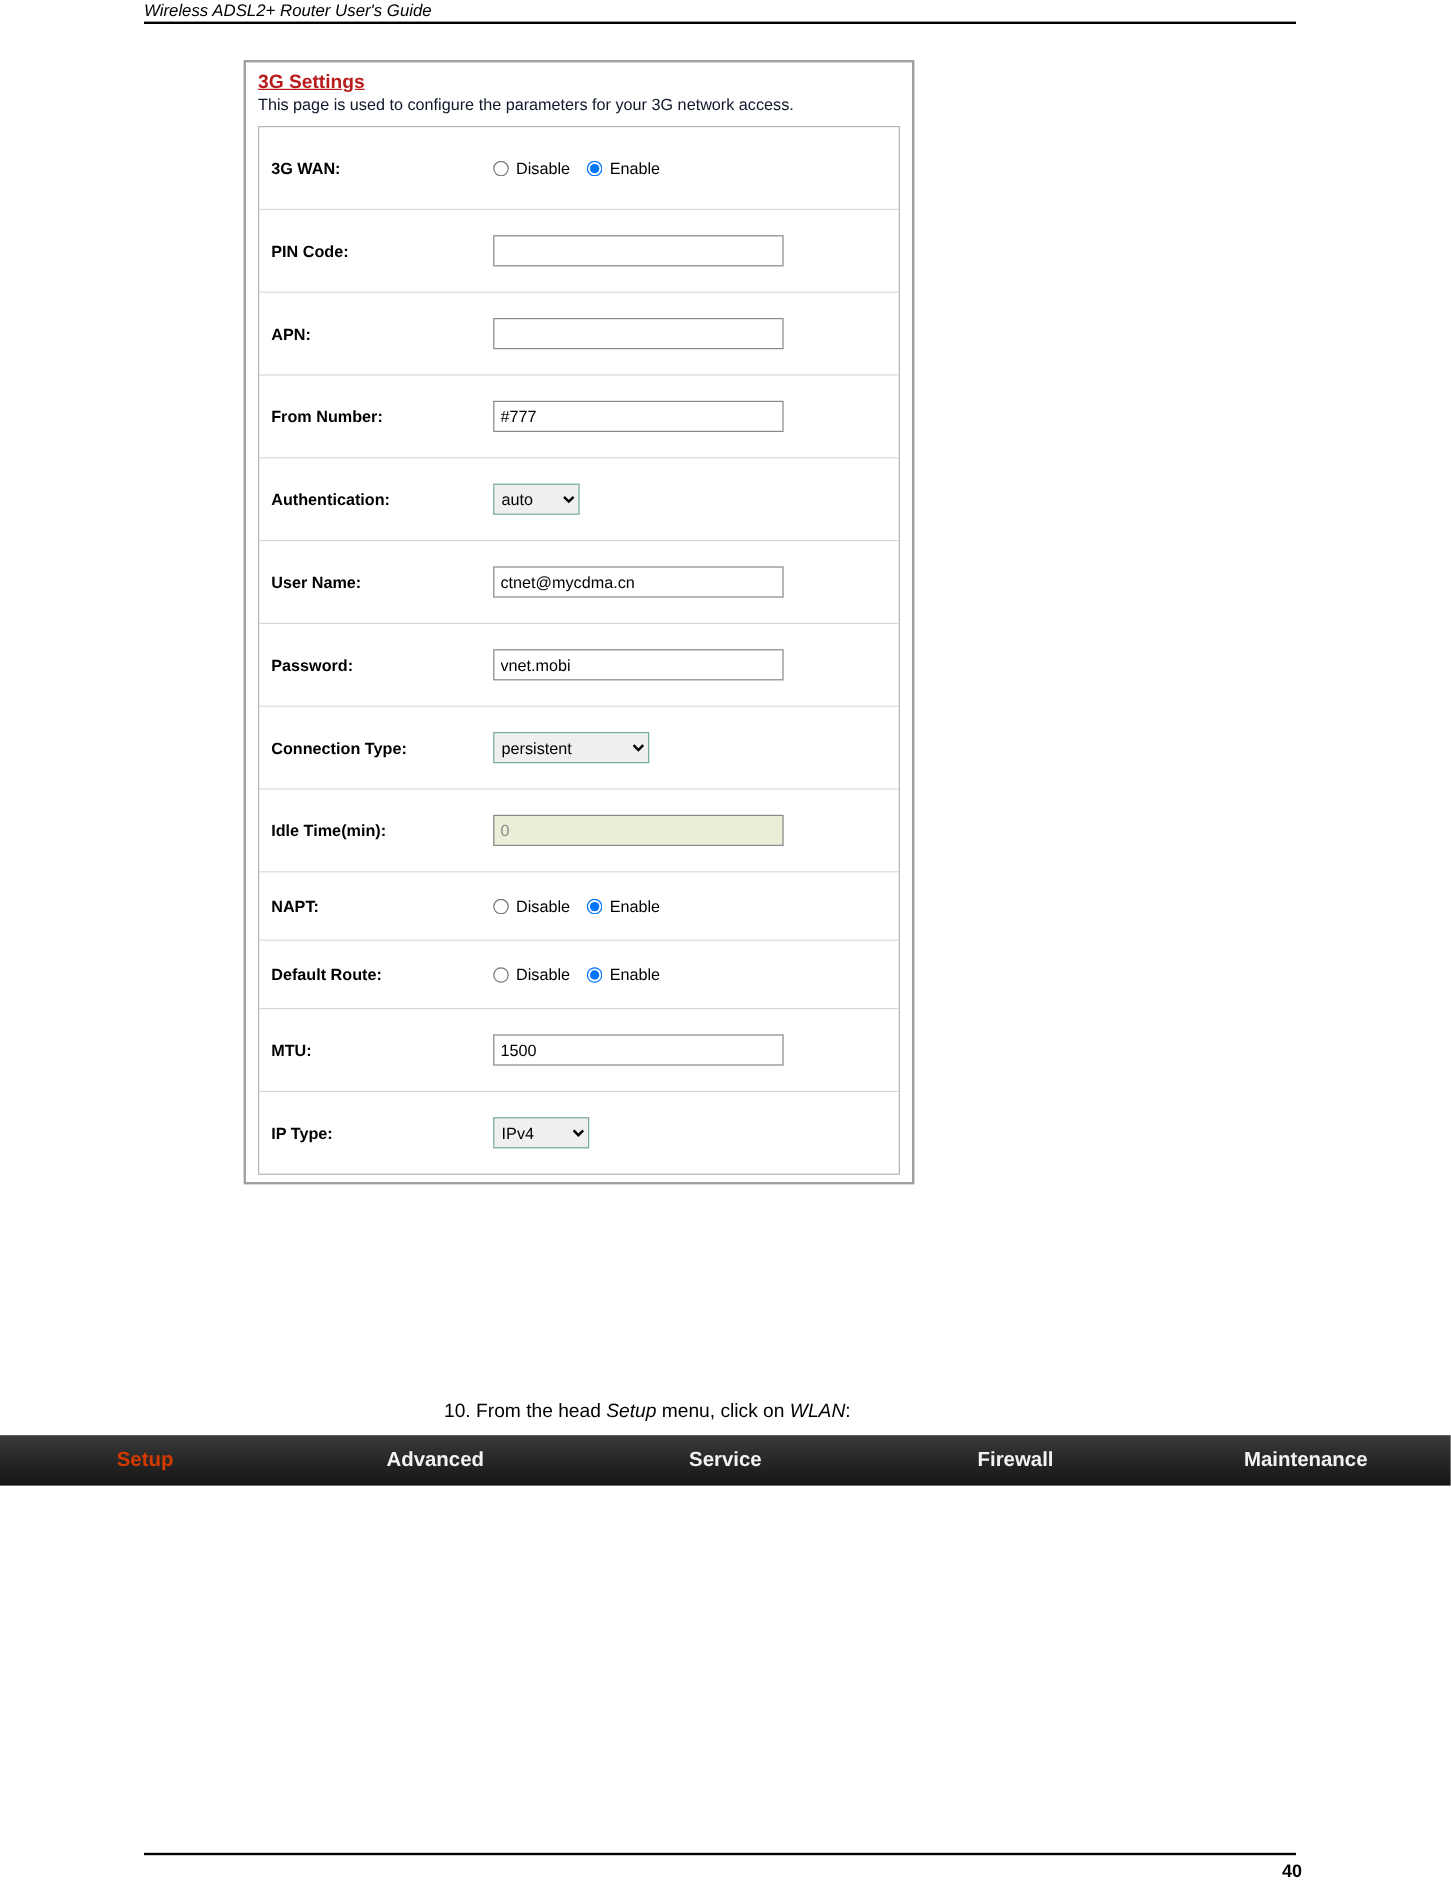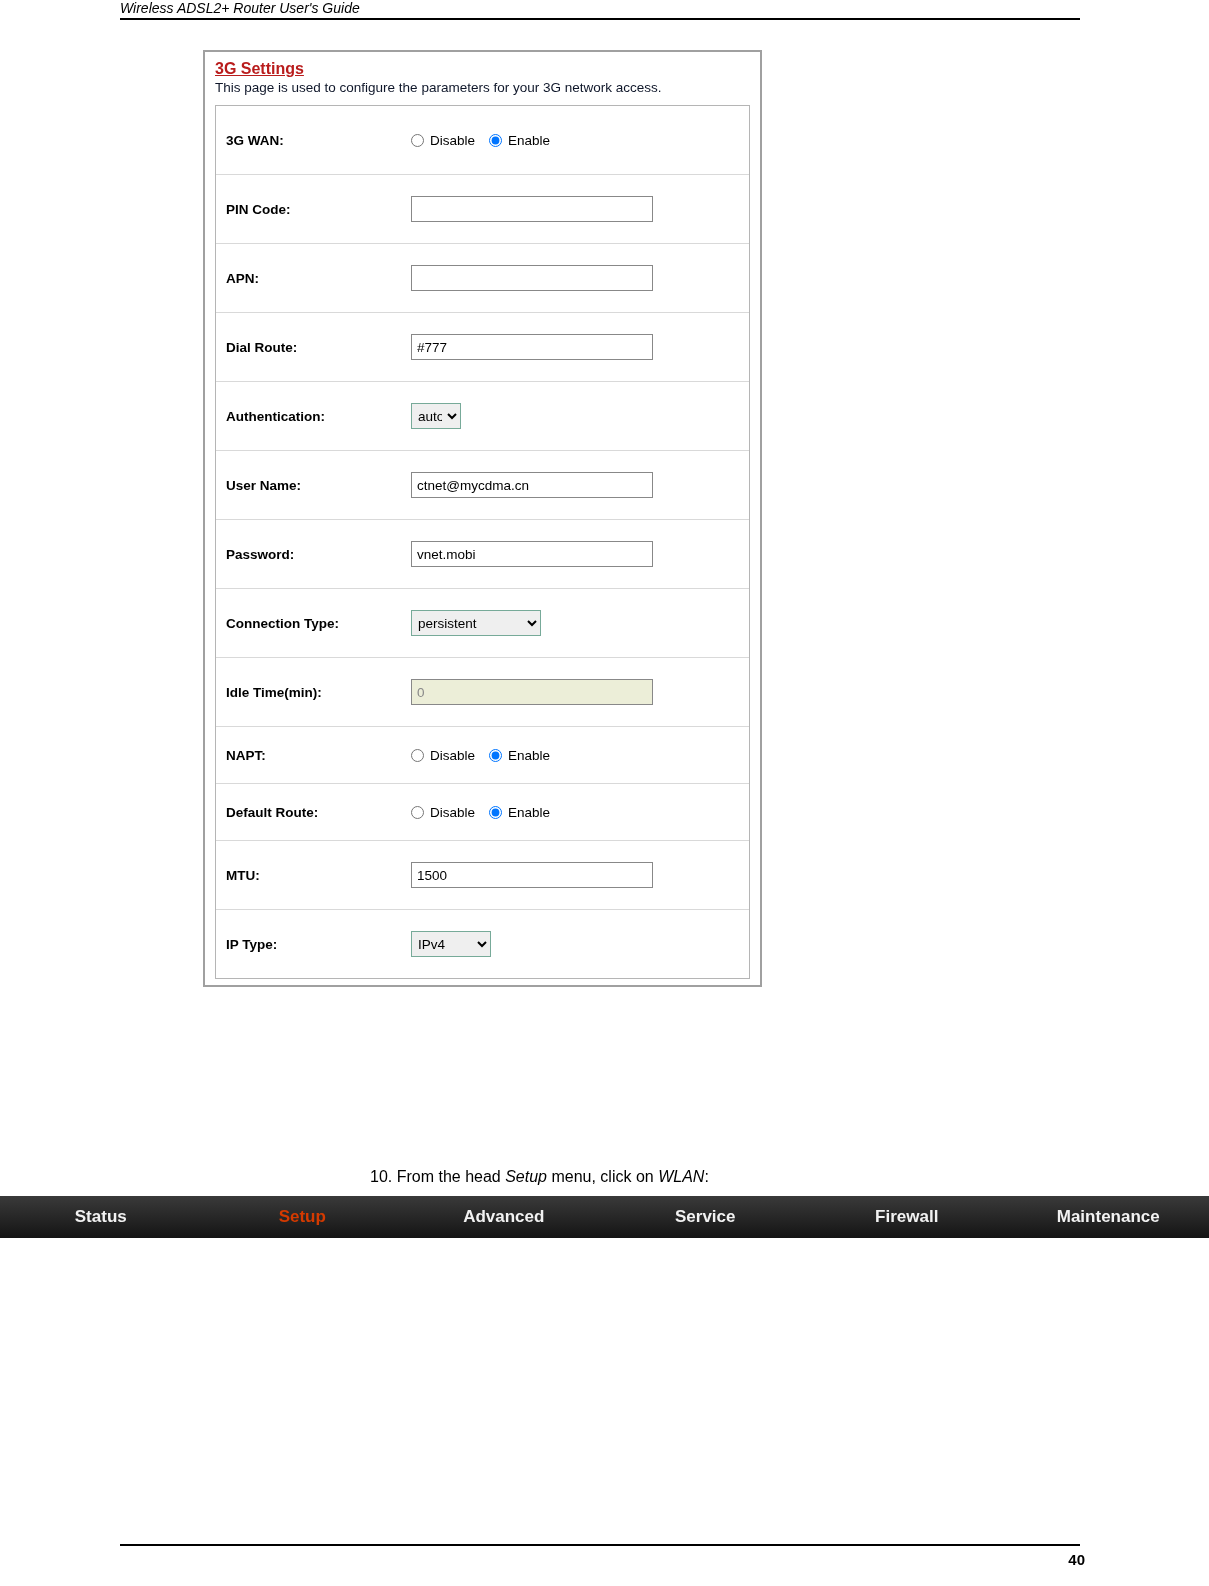--- a/index.html
+++ b/index.html
@@ -101,21 +101,21 @@
   }
   .txt.wide { width: 230px; }
   .txt.readonly { background: #eceed8; color: #888; width: 230px; }
   select.sel {
     font-family: Verdana, Arial, sans-serif;
     font-size: 13.5px;
     border: 1px solid #7a9; 
     padding: 2px 2px;
     height: 26px;
   }
-  select.sel-small { width: 50px; }
+  select.sel-small { width: 72px; }
   select.sel-med { width: 130px; }
   select.sel-ip { width: 80px; }
   .btnbar {
     display: flex;
     gap: 12px;
     padding: 10px 0 6px 0;
   }
   .btn {
     background: linear-gradient(#4a4a4a, #1a1a1a);
     color: #fff;
@@ -209,21 +209,21 @@
         </div>
 
         <div class="form-row">
           <div class="form-label">APN:</div>
           <div class="form-ctrl">
             <input class="txt wide" type="text" value="" style="">
           </div>
         </div>
 
         <div class="form-row">
-          <div class="form-label">Dial Route:</div>
+          <div class="form-label">From Number:</div>
           <div class="form-ctrl">
             <input class="txt wide" type="text" value="#777" style="">
           </div>
         </div>
 
         <div class="form-row">
           <div class="form-label">Authentication:</div>
           <div class="form-ctrl">
             <span class="sel-wrap">
               <select class="sel sel-small">
@@ -310,21 +310,20 @@
       </div>
 
     </div>
   </div>
 
   <div class="instruction">
     <span>10.  From the head </span><span class="italic">Setup</span><span> menu, click on </span><span class="italic">WLAN</span><span>:</span>
   </div>
 
   <div class="nav">
-    <div class="nav-item">Status</div>
     <div class="nav-item active">Setup</div>
     <div class="nav-item">Advanced</div>
     <div class="nav-item">Service</div>
     <div class="nav-item">Firewall</div>
     <div class="nav-item">Maintenance</div>
   </div>
 
   <div class="pagenum-line"></div>
   <div class="pagenum">40</div>
 </div>

